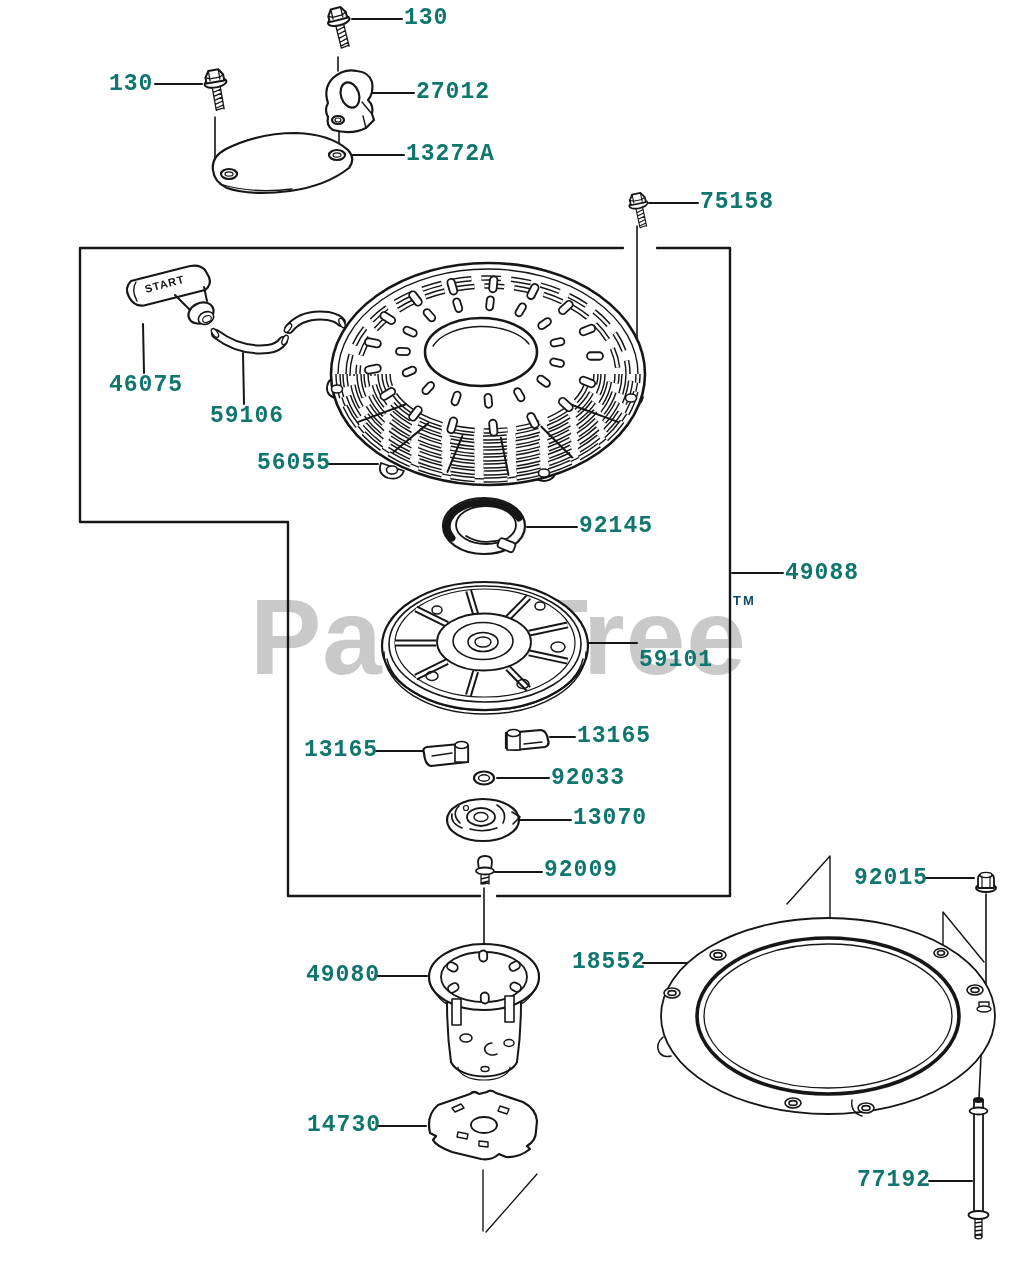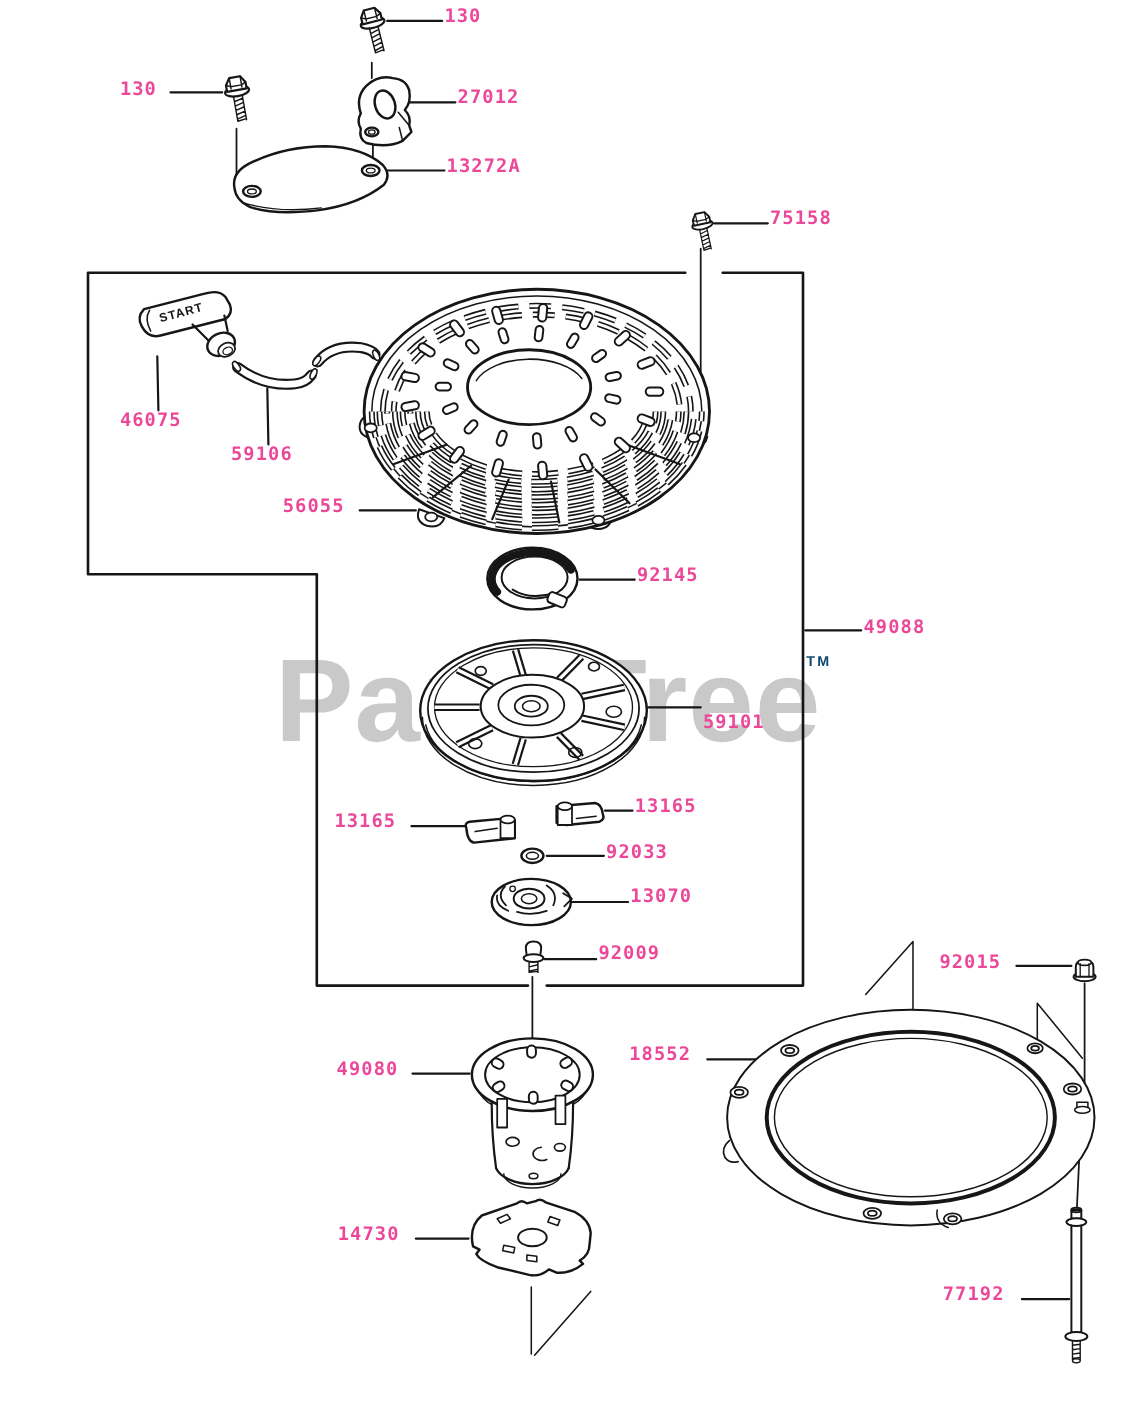--- a/index.html
+++ b/index.html
@@ -7,22 +7,22 @@
   #stage{position:relative;width:1020px;height:1280px;background:#fff;overflow:hidden;
          font-family:"DejaVu Sans Mono","Liberation Mono",monospace;}
   #watermark{position:absolute;left:250px;top:584px;z-index:0;
              font-family:"Liberation Sans",sans-serif;font-weight:bold;
              font-size:107px;line-height:1;letter-spacing:1px;color:#c9c9c9;
              user-select:none;white-space:nowrap;}
   #watermark-tm{position:absolute;left:733px;top:593px;z-index:0;
              font-family:"Liberation Sans",sans-serif;font-weight:bold;
              font-size:13px;letter-spacing:2px;color:#0c4a6e;}
   svg#art{position:absolute;left:0;top:0;z-index:1;}
-  .plbl{position:absolute;z-index:2;font-size:17px;font-weight:bold;color:#ec4899;
-        letter-spacing:1px;white-space:nowrap;line-height:1;}
+  .plbl{position:absolute;z-index:2;font-size:23px;font-weight:bold;color:#0f766e;
+        letter-spacing:1px;white-space:nowrap;line-height:1;font-family:Liberation Mono, monospace;}
 </style>
 </head>
 <body>
 
 <div id="stage">
 
   <div id="watermark">PartsTree</div>
   <div id="watermark-tm">TM</div>
 
   <svg id="art" width="1020" height="1280" viewBox="0 0 1020 1280">

